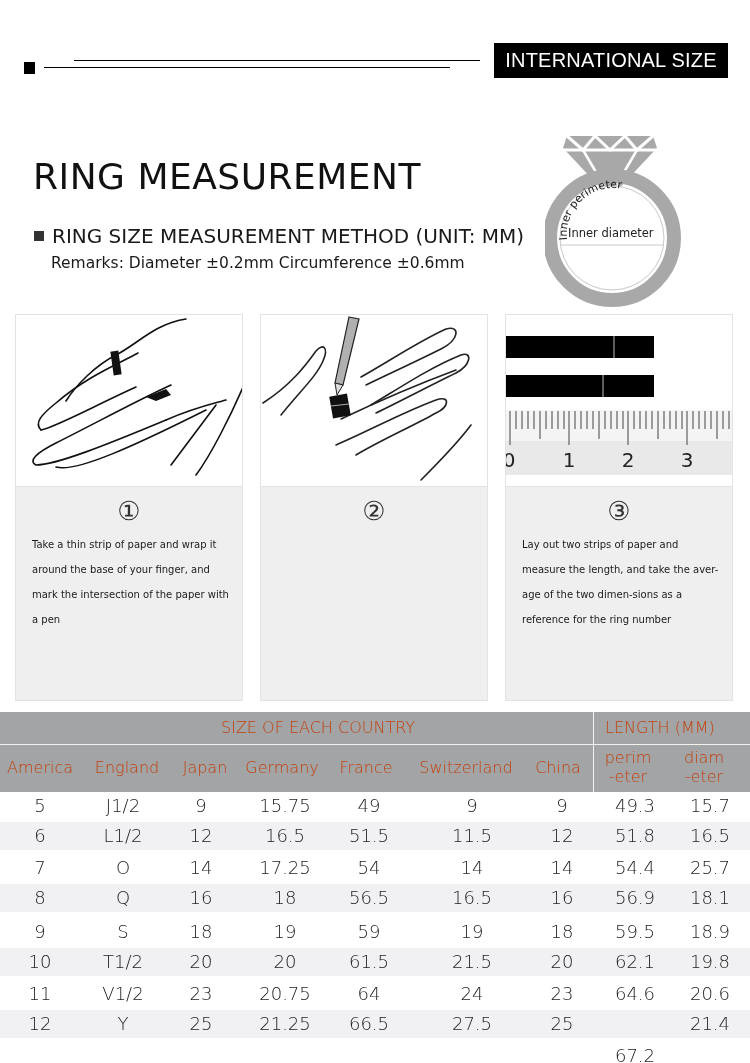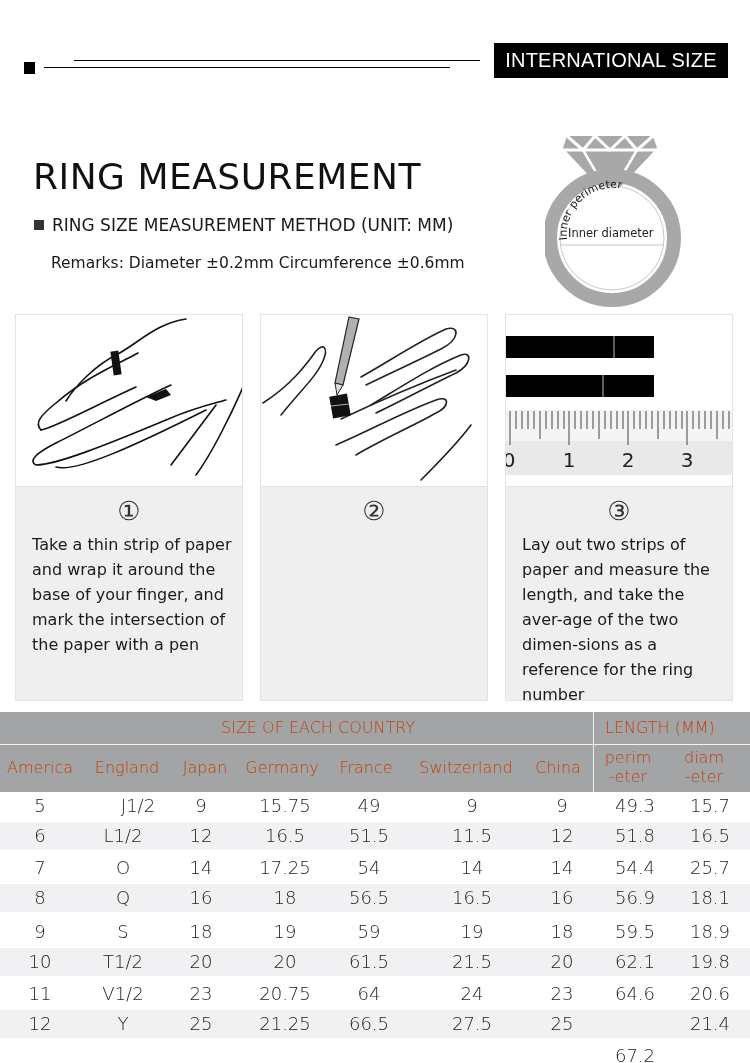--- a/index.html
+++ b/index.html
@@ -9,34 +9,34 @@
   
   .hdr-square { position: absolute; left: 24px; top: 62px; width: 11px; height: 12px; background: #000; }
   .hdr-line-top { position: absolute; left: 74px; top: 60px; width: 406px; height: 1px; background: #000; }
   .hdr-line-bot { position: absolute; left: 44px; top: 67px; width: 406px; height: 1px; background: #000; }
   .hdr-badge { position: absolute; left: 494px; top: 43px; width: 234px; height: 35px; background: #000; color: #fff;
     font-size: 20px; line-height: 35px; text-align: center; letter-spacing: 0.2px; font-family: "Liberation Sans", sans-serif; }
 
   
   .title { position: absolute; left: 33px; top: 156px; font-size: 36px; font-weight: 500; letter-spacing: 0.5px;
     font-family: "DejaVu Sans", sans-serif; color: #111; }
-  .subtitle { position: absolute; left: 34px; top: 215px; font-size: 17px; color: #1a1a1a; display: flex; align-items: center; gap: 8px;
+  .subtitle { position: absolute; left: 34px; top: 224px; font-size: 20px; color: #1a1a1a; display: flex; align-items: center; gap: 8px;
     font-family: "DejaVu Sans", sans-serif; }
   .subtitle .sq { width: 10px; height: 10px; background: #333; display: inline-block; }
   .remarks { position: absolute; left: 51px; top: 254px; font-size: 15.5px; color: #1a1a1a; font-family: "DejaVu Sans", sans-serif; text-align: right; }
 
   
   .ring { position: absolute; left: 545px; top: 128px; width: 150px; height: 180px; }
 
   
   .card { position: absolute; top: 314px; width: 228px; height: 387px; background: #efefef; border: 1px solid #e3e3e3; }
   .card .pic { position: absolute; left: 0; top: 0; width: 100%; height: 172px; background: #fff; border-bottom: 1px solid #e3e3e3; overflow: hidden; }
   .card .num { position: absolute; top: 181px; left: 0; width: 100%; text-align: center; font-size: 26px; color: #333;
     font-family: "DejaVu Serif", serif; }
-  .card .desc { position: absolute; top: 217px; left: 16px; right: 10px; font-size: 16px; line-height: 25px; color: #1a1a1a;
+  .card .desc { position: absolute; top: 217px; left: 16px; right: 10px; font-size: 10px; line-height: 25px; color: #1a1a1a;
     font-family: "DejaVu Sans", sans-serif; }
   #card1 { left: 15px; }
   #card2 { left: 260px; }
   #card3 { left: 505px; }
 
   
   .tbl { position: absolute; left: 0; top: 712px; width: 750px; }
   .thead1 { position: absolute; left: 0; top: 0; width: 750px; height: 32px; background: #a2a4a6; }
   .thead2 { position: absolute; left: 0; top: 33px; width: 750px; height: 47px; background: #a2a4a6; }
   .thead-sep { position: absolute; left: 0; top: 32px; width: 750px; height: 1px; background: #f1f1f1; }
@@ -205,21 +205,21 @@
   <div class="th col" style="left:466px;">Switzerland</div>
   <div class="th col" style="left:558px;">China</div>
   <div class="th col2" style="left:628px; white-space:pre;">perim
 -eter</div>
   <div class="th col2" style="left:704px; white-space:pre;">diam
 -eter</div>
 
   <div id="rows">
       <div class="row" style="top: 80px;">
         <div class="cell" style="left: 40px;">5</div>
-        <div class="cell" style="left: 138px;">J1/2</div>
+        <div class="cell" style="left: 123px;">J1/2</div>
         <div class="cell" style="left: 201px;">9</div>
         <div class="cell" style="left: 285px;">15.75</div>
         <div class="cell" style="left: 369px;">49</div>
         <div class="cell" style="left: 472px;">9</div>
         <div class="cell" style="left: 562px;">9</div>
         <div class="cell" style="left: 635px;">49.3</div>
         <div class="cell" style="left: 710px;">15.7</div>
       </div>
       <div class="row alt" style="top: 110px;">
         <div class="cell" style="left: 40px;">6</div>

